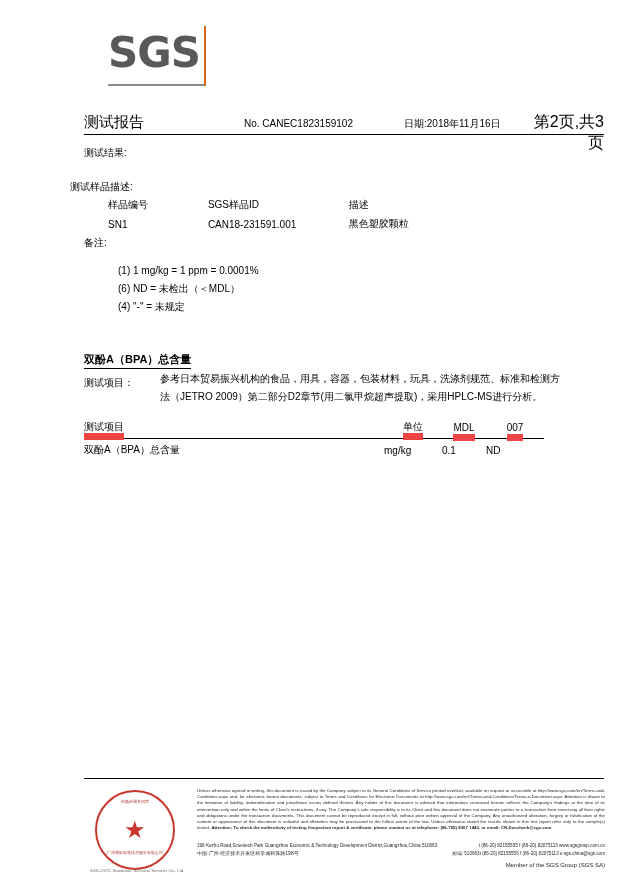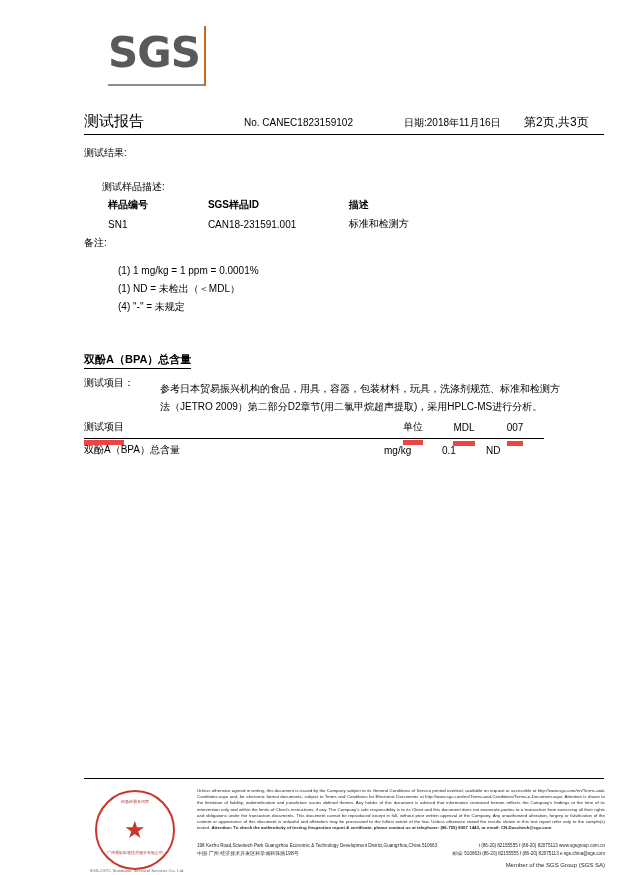--- a/index.html
+++ b/index.html
@@ -73,52 +73,52 @@
   }
   .doc-no {
     font-size: 10px;
     width: 160px;
   }
   .doc-date {
     font-size: 10px;
     width: 120px;
   }
   .doc-page {
-    font-size: 12px;
-    text-align: left;
+    font-size: 16px;
+    text-align: right;
     flex: 1;
   }
 
   .hr-main {
     position: absolute;
     left: 52px;
     top: 134px;
     width: 520px;
     height: 1px;
     background: #000;
   }
 
   
   .block-label {
     position: absolute;
     font-size: 10px;
   }
   .results-label { left: 52px; top: 146px; }
-  .sampledesc-label { left: 70px; top: 180px; }
+  .sampledesc-label { left: 38px; top: 180px; }
 
   .sample-table {
     position: absolute;
     left: 76px;
     top: 198px;
     width: 420px;
     font-size: 10px;
     border-collapse: collapse;
   }
   .sample-table th {
-    font-weight: bold;
+    font-weight: normal;
     text-align: left;
     padding: 0 0 5px 0;
     font-size: 10px;
   }
   .sample-table td {
     padding: 0;
     font-size: 10px;
   }
   .col-sn { width: 78px; }
   .col-id { width: 110px; }
@@ -146,21 +146,21 @@
 
   .method-label {
     position: absolute;
     left: 52px;
     top: 376px;
     font-size: 10px;
   }
   .method-text {
     position: absolute;
     left: 128px;
-    top: 380px;
+    top: 370px;
     width: 400px;
     font-size: 10px;
     line-height: 18px;
   }
 
   
   .result-table {
     position: absolute;
     left: 52px;
     top: 420px;
@@ -174,21 +174,21 @@
     padding: 0 0 4px 0;
     border-bottom: 1px solid #000;
   }
   .result-table th.c { text-align: center; }
   .result-table td { padding: 4px 0 0 0; }
   .result-table td.c { }
   .rt-item { width: 300px; }
   .rt-unit { width: 58px; }
   .rt-mdl  { width: 44px; }
   .rt-001  { width: 58px; }
-  .u-line { border-bottom: 5px solid #ef4444; padding-bottom: 8px; }
+  .u-line { border-bottom: 7px solid #ef4444; padding-bottom: 1px; }
 
   
   .footer-rule {
     position: absolute;
     left: 52px;
     top: 778px;
     width: 520px;
     height: 1px;
     background: #000;
   }
@@ -305,29 +305,29 @@
       <tr>
         <th class="col-sn">样品编号</th>
         <th class="col-id">SGS样品ID</th>
         <th class="col-desc">描述</th>
       </tr>
     </thead>
     <tbody>
       <tr>
         <td class="col-sn">SN1</td>
         <td class="col-id">CAN18-231591.001</td>
-        <td class="col-desc">标准和检测方</td>
+        <td class="col-desc">黑色塑胶颗粒</td>
       </tr>
     </tbody>
   </table>
 
   <div class="block-label remarks-label">备注:</div>
   <div class="remarks-list">
     <div>(1) 1 mg/kg = 1 ppm = 0.0001%</div>
-    <div>(1) ND = 未检出（＜MDL）</div>
+    <div>(6) ND = 未检出（＜MDL）</div>
     <div>(4) "-" = 未规定</div>
   </div>
 
   <div class="section-head">双酚A（BPA）总含量</div>
 
   <div class="method-label">测试项目：</div>
   <div class="method-text">
     <div>参考日本贸易振兴机构的食品，用具，容器，包装材料，玩具，洗涤剂规范、标准和检测方</div>
     <div>法（JETRO 2009）第二部分D2章节(用二氯甲烷超声提取)，采用HPLC-MS进行分析。</div>
   </div>

